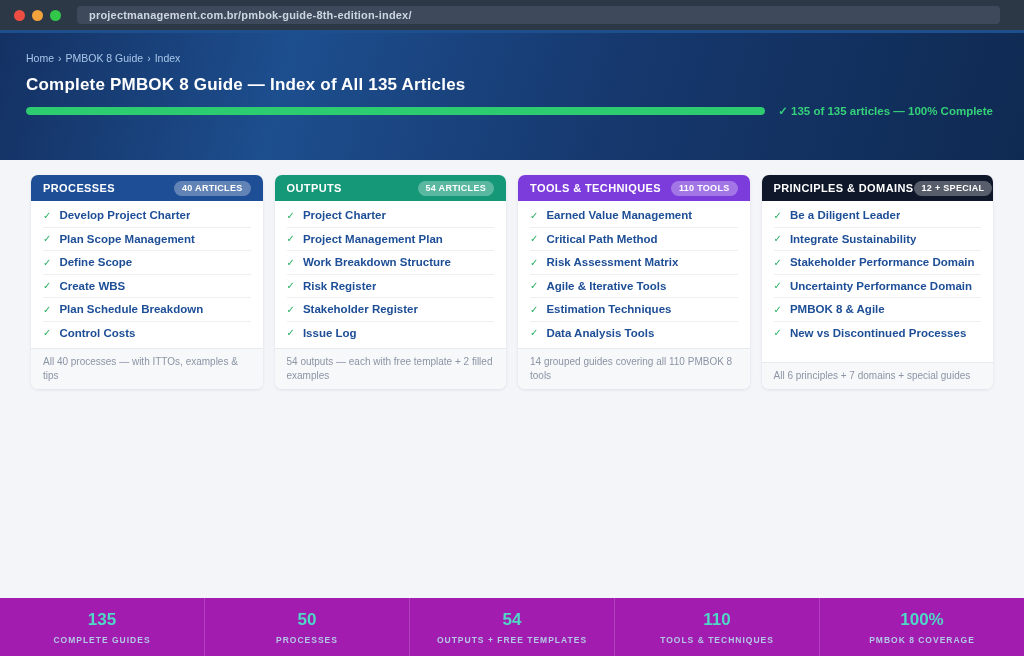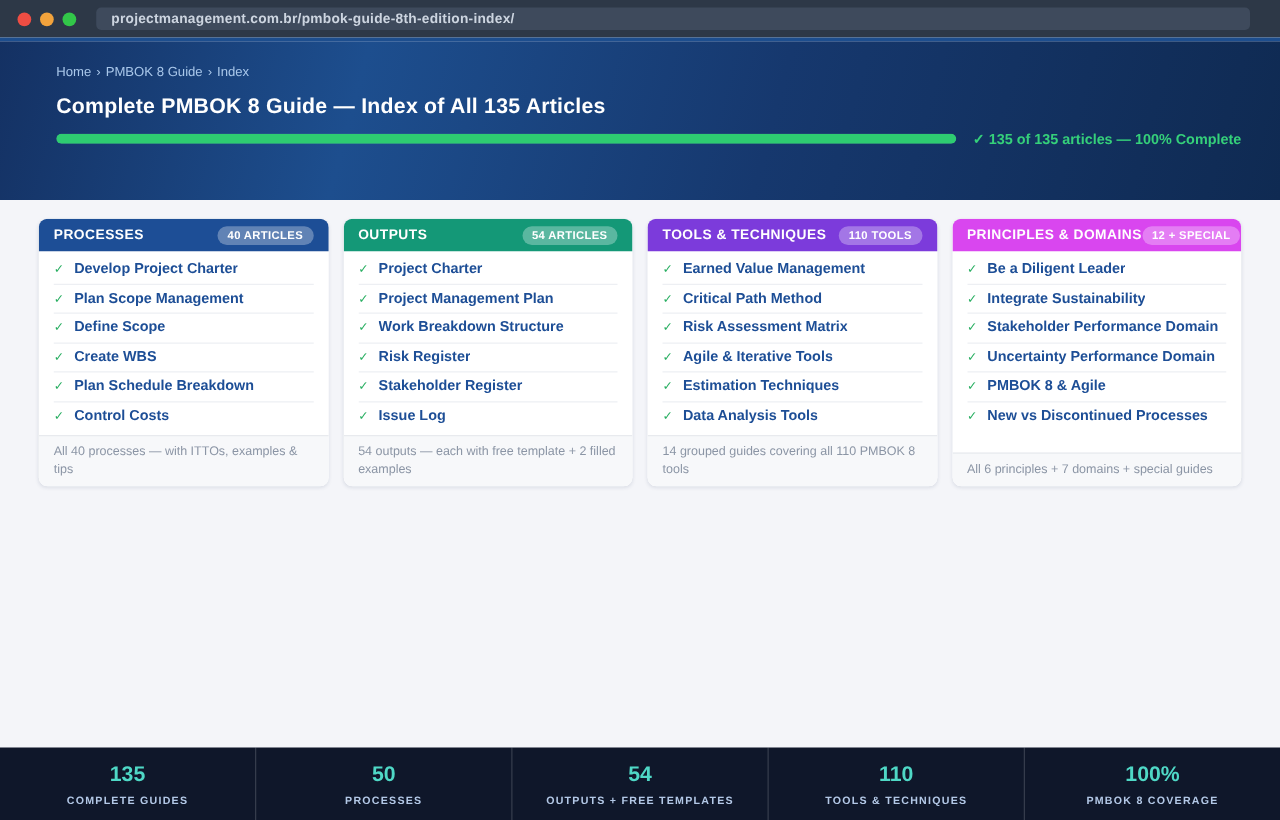--- a/index.html
+++ b/index.html
@@ -19,21 +19,21 @@
 
   
   .site-header { height: 36px; background: #ffffff; display: flex; align-items: center; justify-content: space-between; padding: 0 31px; flex: 0 0 auto; }
   .logo { font-size: 17px; font-weight: 700; cursor: pointer; white-space: nowrap; }
   .logo .lp { color: #1d4e96; }
   .logo .lm { color: #e74c3c; }
   .nav { display: flex; gap: 22px; }
   .nav a { font-size: 11.5px; font-weight: 600; color: #2f4154; text-decoration: none; cursor: pointer; white-space: nowrap; }
 
   
-  .hero { height: 130px; background: linear-gradient(105deg, #143163 0%, #1d4e8e 28%, #16386e 60%, #0f2a52 100%); border-top: 3px solid #1d4e8e; padding: 19px 31px 0 45px; flex: 0 0 auto; }
+  .hero { height: 130px; background: linear-gradient(105deg, #143163 0%, #1d4e8e 28%, #16386e 60%, #0f2a52 100%); border-top: 3px solid #1d4e8e; padding: 19px 31px 0 26px; flex: 0 0 auto; }
   .breadcrumb { font-size: 10.5px; color: #a9c7ea; margin-bottom: 11px; }
   .breadcrumb a { color: #a9c7ea; text-decoration: none; cursor: pointer; }
   .breadcrumb .sep { margin: 0 4px; color: #a9c7ea; }
   .hero h1 { color: #ffffff; font-size: 17px; font-weight: 700; letter-spacing: .2px; margin-bottom: 9px; }
   .hero .subtitle { color: #cfe0f2; font-size: 12px; margin-bottom: 17px; }
   .progress-row { display: flex; align-items: center; gap: 13px; }
   .progress-track { flex: 1; height: 8px; border-radius: 4px; background: rgba(255,255,255,0.12); overflow: hidden; }
   .progress-fill { height: 100%; border-radius: 4px; background: #2ecc71; }
   .progress-label { font-size: 11.5px; font-weight: 600; color: #35d07a; white-space: nowrap; }
 
@@ -45,21 +45,21 @@
   .card-title { color: #ffffff; font-size: 11px; font-weight: 700; letter-spacing: .4px; white-space: nowrap; }
   .card-badge { background: rgba(255,255,255,0.30); color: #ffffff; font-size: 9px; font-weight: 700; letter-spacing: .3px; padding: 2.5px 8px; border-radius: 9px; white-space: nowrap; }
   .card-list { padding: 3px 12px 4px 12px; flex: 1 1 auto; }
   .card-item { display: flex; align-items: center; gap: 8px; padding: 5px 0 5.5px 0; border-bottom: 1px solid #edeff3; cursor: pointer; }
   .card-item:last-child { border-bottom: none; }
   .card-item .check { color: #27ae60; font-size: 10px; flex: 0 0 auto; }
   .card-item .label { color: #1d4e96; font-size: 11.5px; font-weight: 600; white-space: nowrap; overflow: hidden; }
   .card-footer { background: #f7f8fa; border-top: 1px solid #e8eaee; padding: 6px 12px 7px 12px; font-size: 10px; color: #8b95a5; line-height: 1.35; }
 
   
-  .stats { height: 58px; background: #0f172a; display: flex; flex: 0 0 auto; }
+  .stats { height: 58px; background: #a21caf; display: flex; flex: 0 0 auto; }
   .stat { flex: 1; display: flex; flex-direction: column; align-items: center; justify-content: center; gap: 5px; border-left: 1px solid rgba(255,255,255,0.16); }
   .stat:first-child { border-left: none; }
   .stat .value { color: #4fd8c6; font-size: 17px; font-weight: 700; }
   .stat .label { color: #b3c8e6; font-size: 8.5px; font-weight: 600; letter-spacing: 1px; }
 </style>
 </head>
 <body>
 
 <div class="page">
 
@@ -181,21 +181,21 @@
               <span class="label">Estimation Techniques</span>
             </div>
             <div class="card-item">
               <span class="check">✓</span>
               <span class="label">Data Analysis Tools</span>
             </div>
           </div>
           <div class="card-footer">14 grouped guides covering all 110 PMBOK 8 tools</div>
         </div>
         <div class="card">
-          <div class="card-header" style="background: #d946ef;">
+          <div class="card-header" style="background: #0f172a;">
             <span class="card-title">PRINCIPLES &amp; DOMAINS</span>
             <span class="card-badge">12 + SPECIAL</span>
           </div>
           <div class="card-list">
             <div class="card-item">
               <span class="check">✓</span>
               <span class="label">Be a Diligent Leader</span>
             </div>
             <div class="card-item">
               <span class="check">✓</span>

